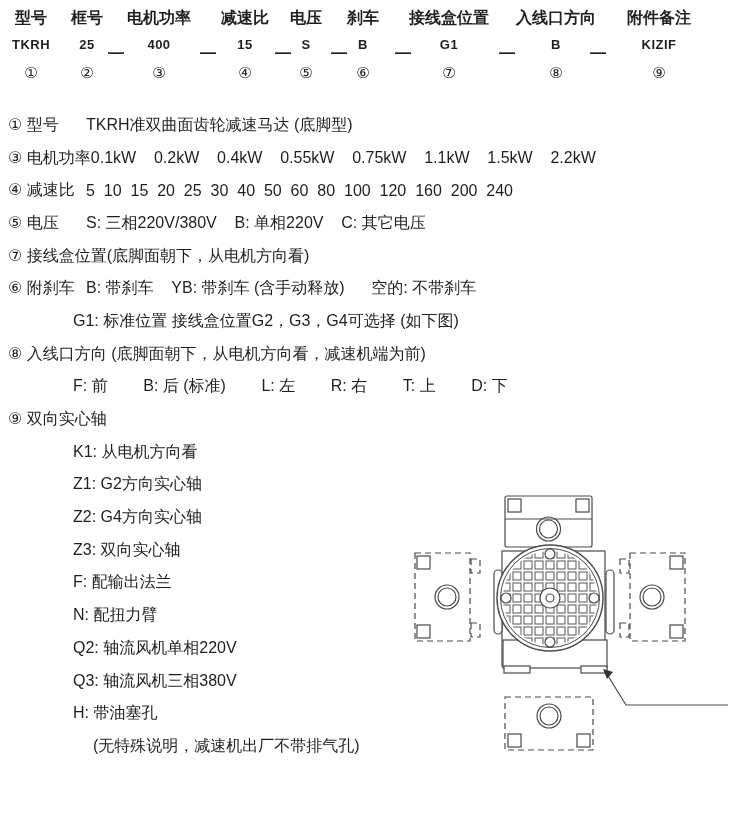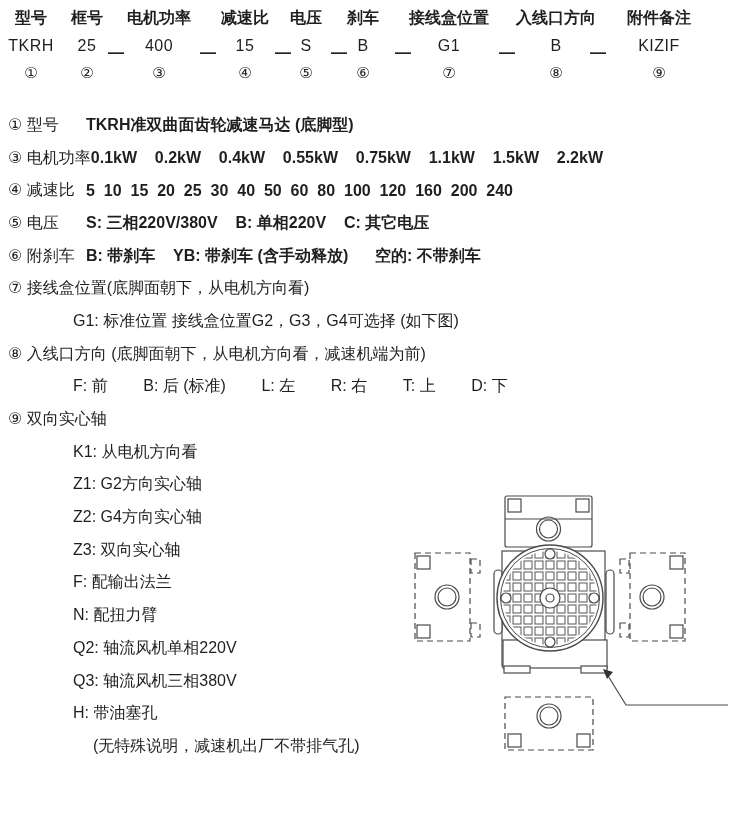--- a/index.html
+++ b/index.html
@@ -4,37 +4,37 @@
 <style>
   html,body{margin:0;padding:0;background:#ffffff;}
   #page{position:relative;width:733px;height:816px;background:#fff;overflow:hidden;
         font-family:"Liberation Sans","DejaVu Sans",sans-serif;color:#1f1f1f;}
 
   
   .codecol{position:absolute;transform:translateX(-50%);text-align:center;white-space:nowrap;}
   .codecol .hd{position:absolute;top:0;left:50%;transform:translateX(-50%);
                font-size:16px;font-weight:bold;white-space:nowrap;}
   .codecol .val{position:absolute;top:29px;left:50%;transform:translateX(-50%);
-                font-size:16px;font-weight:normal;letter-spacing:.5px;white-space:nowrap;}
+                font-size:13px;font-weight:bold;letter-spacing:.5px;white-space:nowrap;}
   .codecol .num{position:absolute;top:56px;left:50%;transform:translateX(-50%);
                 font-size:15px;white-space:nowrap;}
   .codesep{position:absolute;top:36px;transform:translateX(-50%);
            font-size:16px;font-weight:bold;}
   
   .c1{left:28px;}.c2{left:84px;}.c3{left:156px;}.c4{left:242px;}.c5{left:303px;}
   .c6{left:360px;}.c7{left:446px;}.c8{left:553px;}.c9{left:656px;}
   .s1{left:113px;}.s2{left:205px;}.s3{left:280px;}.s4{left:336px;}
   .s5{left:400px;}.s6{left:504px;}.s7{left:595px;}
   #codetable{position:absolute;left:3px;top:8px;width:733px;height:85px;}
 
   
   #speclist{position:absolute;left:8px;top:109px;width:725px;}
   .line{height:32.7px;display:flex;align-items:center;white-space:pre;font-size:16px;}
   .line .lbl{display:inline-block;min-width:78px;white-space:pre;}
-  .line .cnt{white-space:pre;font-weight:bold;}
+  .line .cnt{white-space:pre;}
   .ind1{padding-left:65px;}
   .ind2{padding-left:85px;}
 
   
   #diagram{position:absolute;left:373px;top:468px;width:360px;height:348px;}
   #diagram svg{position:absolute;left:0;top:0;}
 </style>
 </head>
 <body>
 
@@ -102,24 +102,24 @@
     <div class="line">
       <span class="lbl">③ 电机功率</span><span class="cnt">0.1kW    0.2kW    0.4kW    0.55kW    0.75kW    1.1kW    1.5kW    2.2kW</span>
     </div>
     <div class="line">
       <span class="lbl">④ 减速比</span><span class="cnt">5  10  15  20  25  30  40  50  60  80  100  120  160  200  240</span>
     </div>
     <div class="line">
       <span class="lbl">⑤ 电压</span><span class="cnt">S: 三相220V/380V    B: 单相220V    C: 其它电压</span>
     </div>
     <div class="line">
+      <span>⑦ 接线盒位置(底脚面朝下，从电机方向看)</span>
+    </div>
+    <div class="line">
       <span class="lbl">⑥ 附刹车</span><span class="cnt">B: 带刹车    YB: 带刹车 (含手动释放)      空的: 不带刹车</span>
-    </div>
-    <div class="line">
-      <span>⑦ 接线盒位置(底脚面朝下，从电机方向看)</span>
     </div>
     <div class="line ind1">
       <span>G1: 标准位置 接线盒位置G2，G3，G4可选择 (如下图)</span>
     </div>
     <div class="line">
       <span>⑧ 入线口方向 (底脚面朝下，从电机方向看，减速机端为前)</span>
     </div>
     <div class="line ind1">
       <span>F: 前        B: 后 (标准)        L: 左        R: 右        T: 上        D: 下</span>
     </div>

